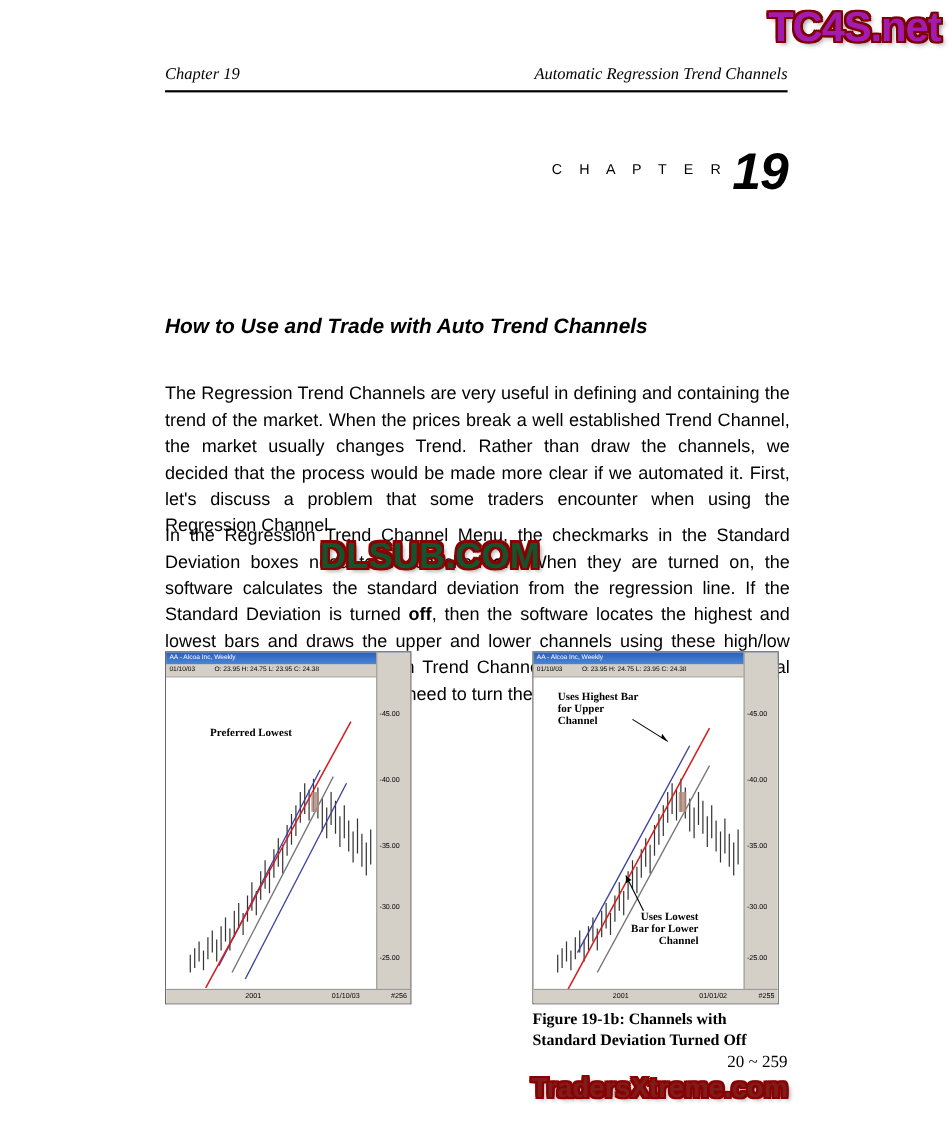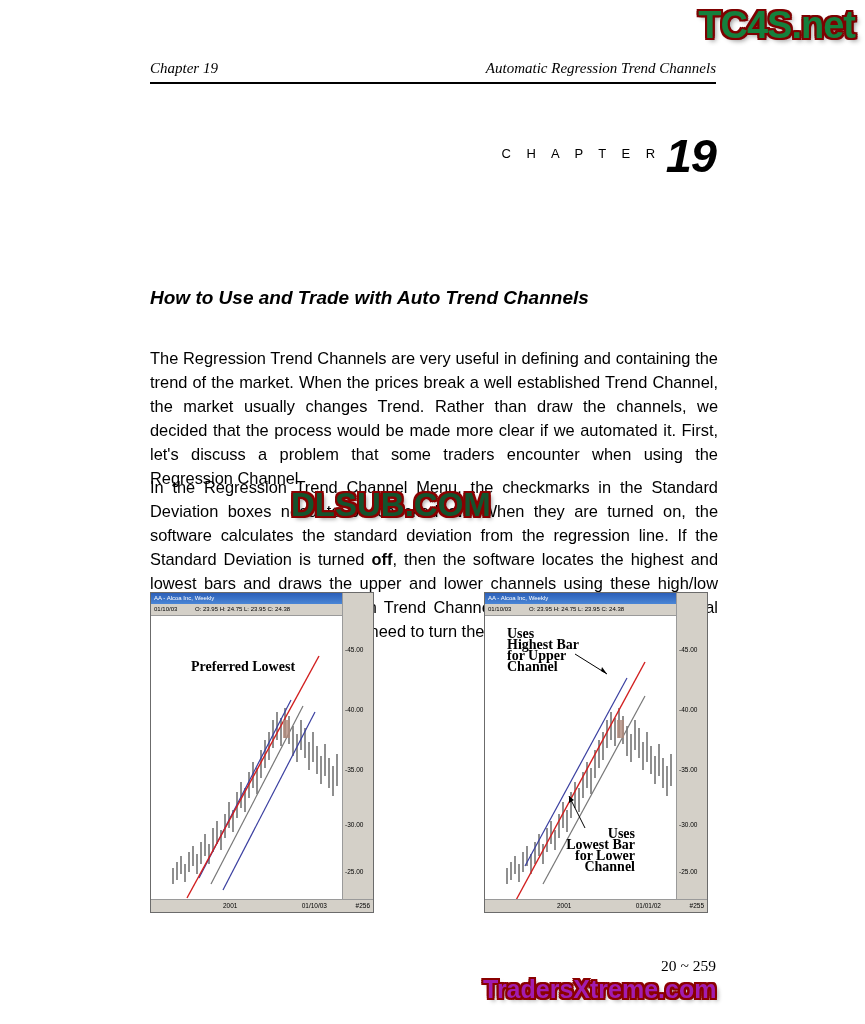--- a/index.html
+++ b/index.html
@@ -17,21 +17,21 @@
   }
 
   
   .wm-topright {
     position: absolute;
     top: 4px;
     right: 10px;
     font-family: "Liberation Sans", sans-serif;
     font-weight: bold;
     font-size: 38px;
-    color: #15803d;
+    color: #a21caf;
     letter-spacing: -1px;
     text-shadow:
       -2px -2px 0 #7e0000, 2px -2px 0 #7e0000, -2px 2px 0 #7e0000, 2px 2px 0 #7e0000,
       0 -2px 0 #7e0000, 0 2px 0 #7e0000, -2px 0 0 #7e0000, 2px 0 0 #7e0000,
       3px 3px 5px rgba(0,0,0,0.45);
   }
   .wm-center {
     position: absolute;
     top: 486px;
     left: 291px;
@@ -46,21 +46,21 @@
       3px 3px 4px rgba(0,0,0,0.4);
     text-align: center;
   }
   .wm-bottom {
     position: absolute;
     top: 975px;
     left: 483px;
     font-family: "Liberation Sans", sans-serif;
     font-weight: bold;
     font-size: 25px;
-    color: #a21caf;
+    color: #7f1d1d;
     text-shadow:
       -2px -2px 0 #8a0000, 2px -2px 0 #8a0000, -2px 2px 0 #8a0000, 2px 2px 0 #8a0000,
       0 -2px 0 #8a0000, 0 2px 0 #8a0000, -2px 0 0 #8a0000, 2px 0 0 #8a0000,
       3px 3px 4px rgba(0,0,0,0.4);
   }
 
   
   .runhead {
     position: absolute;
     top: 60px;
@@ -221,21 +221,21 @@
     font-family: "Liberation Sans", sans-serif;
     font-size: 6.5px;
   }
   .time-axis .t1 { position: absolute; left: 72px; top: 2px; }
   .time-axis .t2 { position: absolute; right: 46px; top: 2px; }
   .time-axis .t3 { position: absolute; right: 3px; top: 2px; }
   .chart-annot {
     position: absolute;
     font-family: "Liberation Serif", serif;
     font-weight: bold;
-    font-size: 14px;
+    font-size: 10px;
     line-height: 11px;
     color: #000;
   }
   .fig-caption {
     margin-top: 5px;
     font-family: "Liberation Serif", serif;
     font-size: 14.5px;
     font-weight: bold;
     line-height: 19px;
   }
@@ -438,16 +438,17 @@
       <span style="top:173px;">-35.00</span>
       <span style="top:228px;">-30.00</span>
       <span style="top:275px;">-25.00</span>
     </div>
     <div class="time-axis">
       <span class="t1">2001</span>
       <span class="t2">01/01/02</span>
       <span class="t3">#255</span>
     </div>
   </div>
+  <div class="fig-caption">Figure 19-1b: Channels with Standard Deviation Turned Off</div>
 </div>
 
 <div class="pagenum">20 ~ 259</div>
 <div class="wm-bottom">TradersXtreme.com</div>
 
 </body></html>

